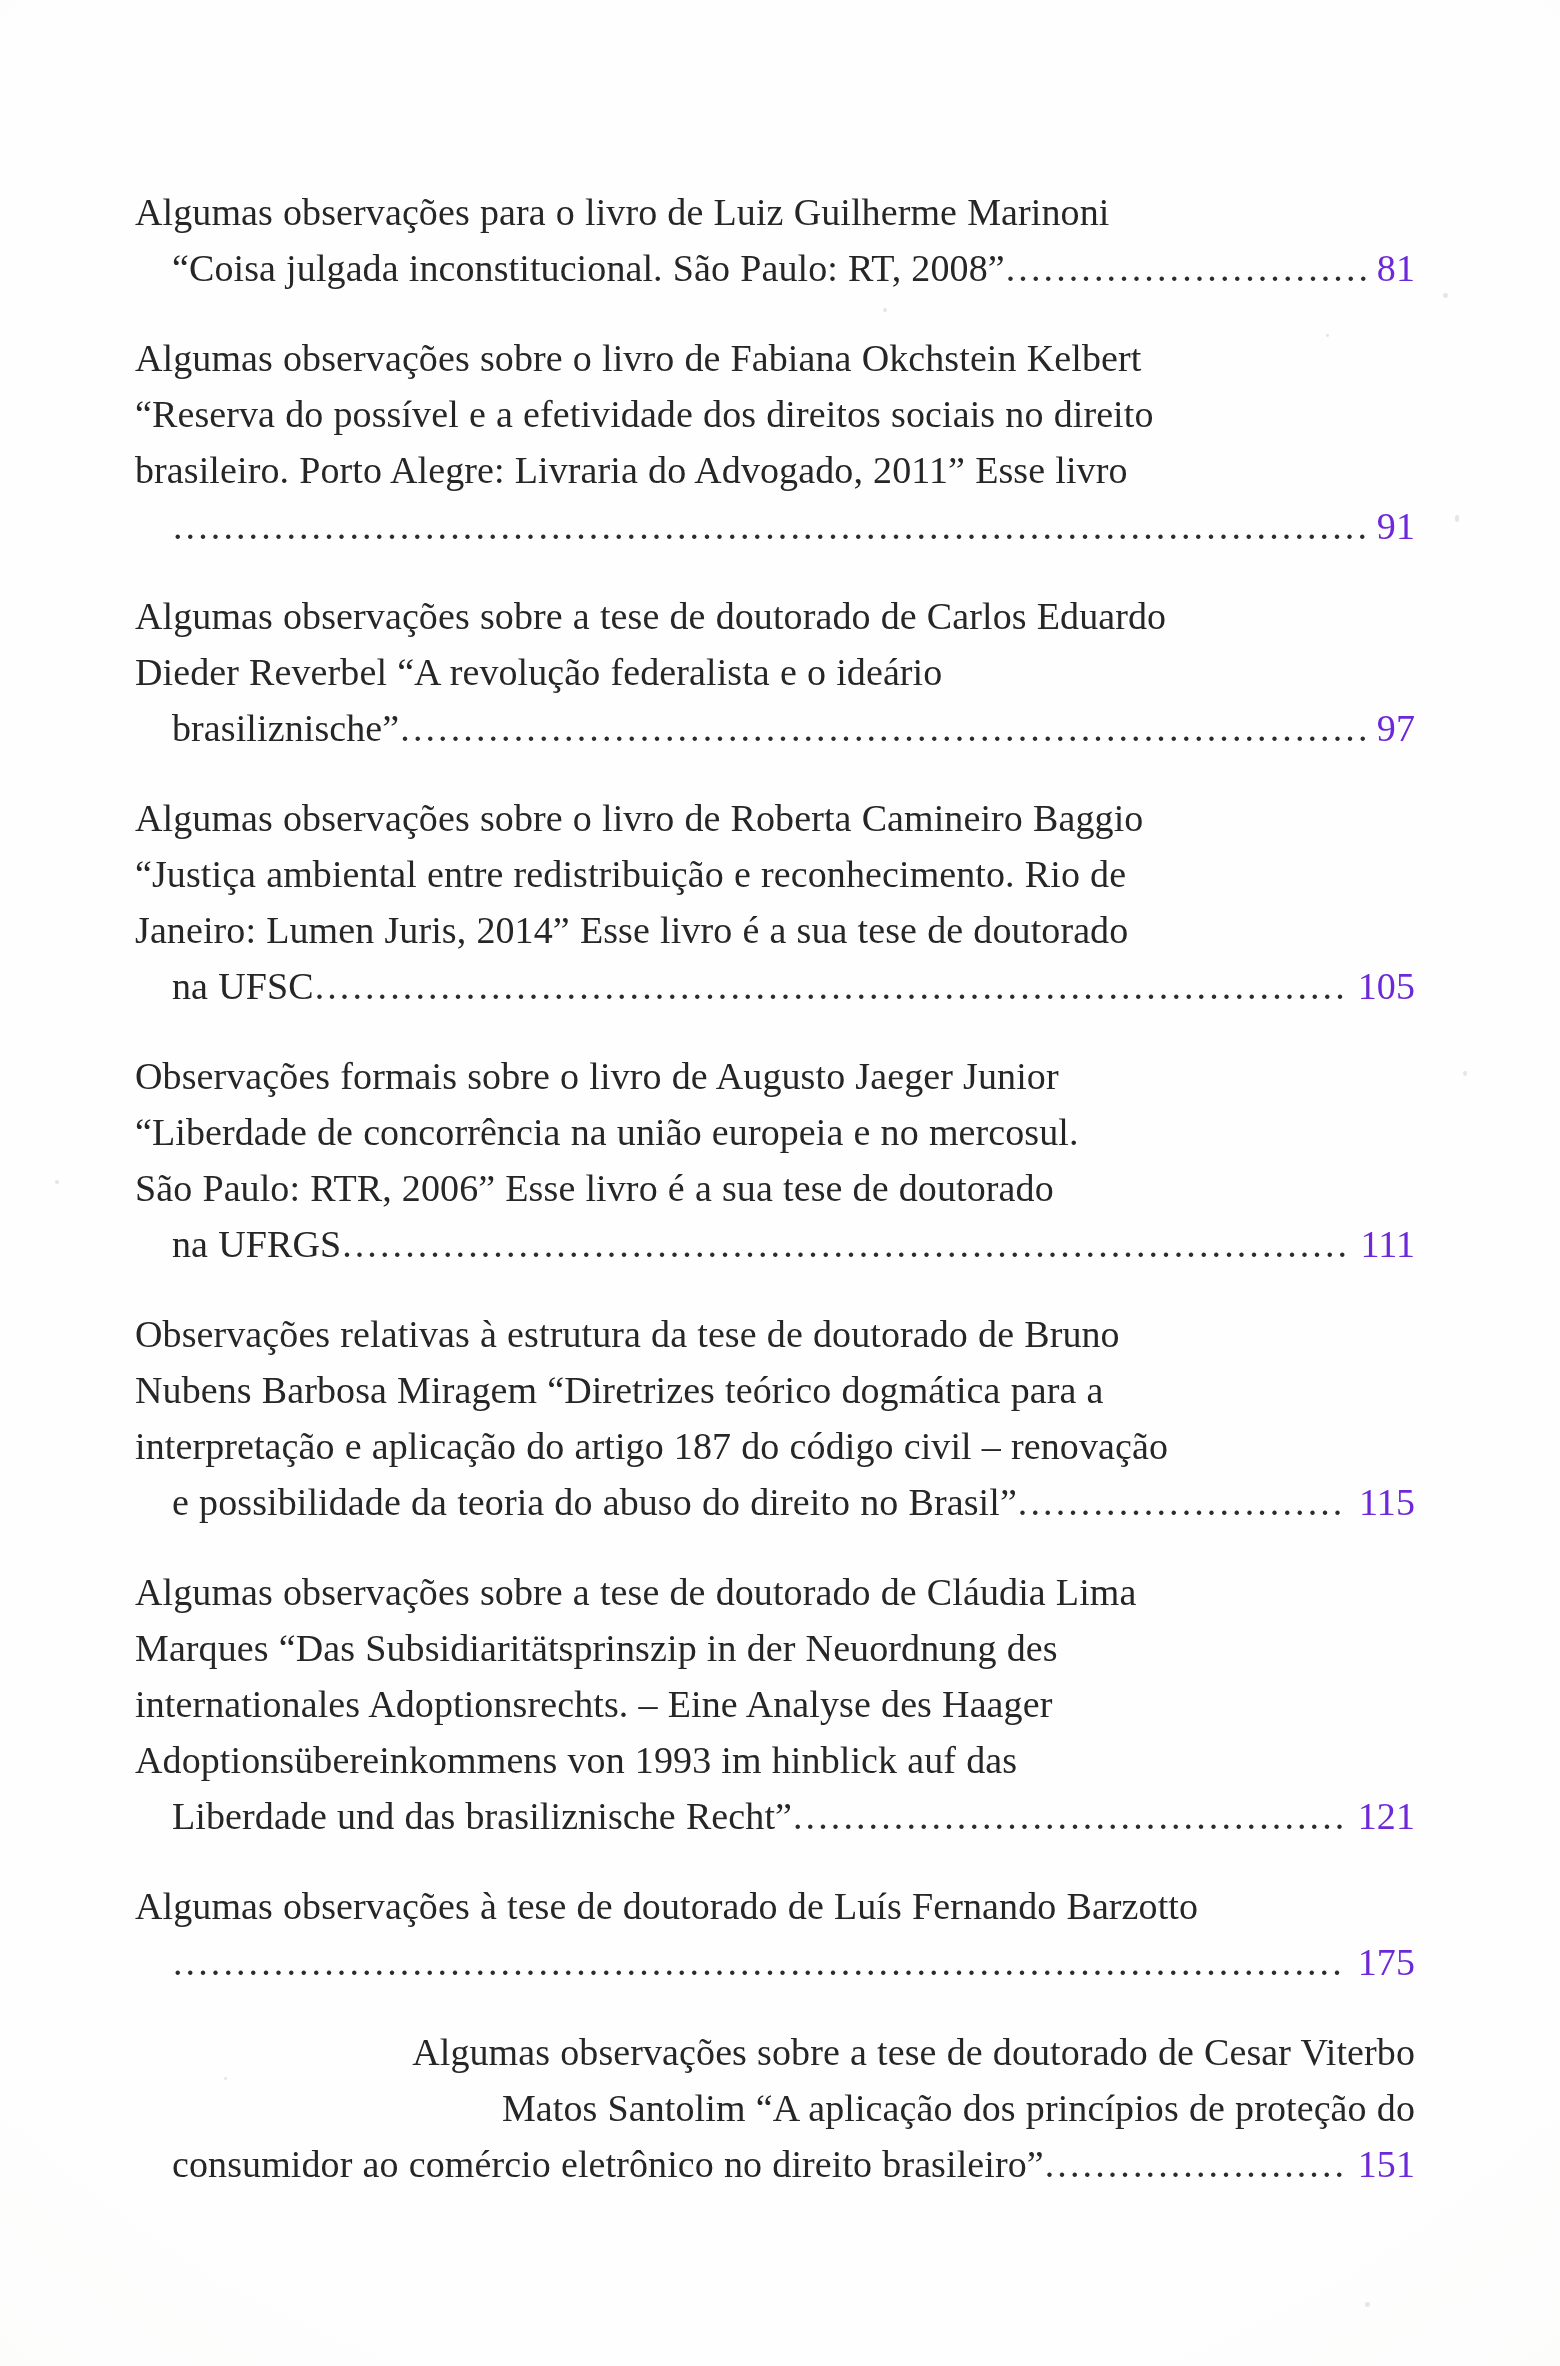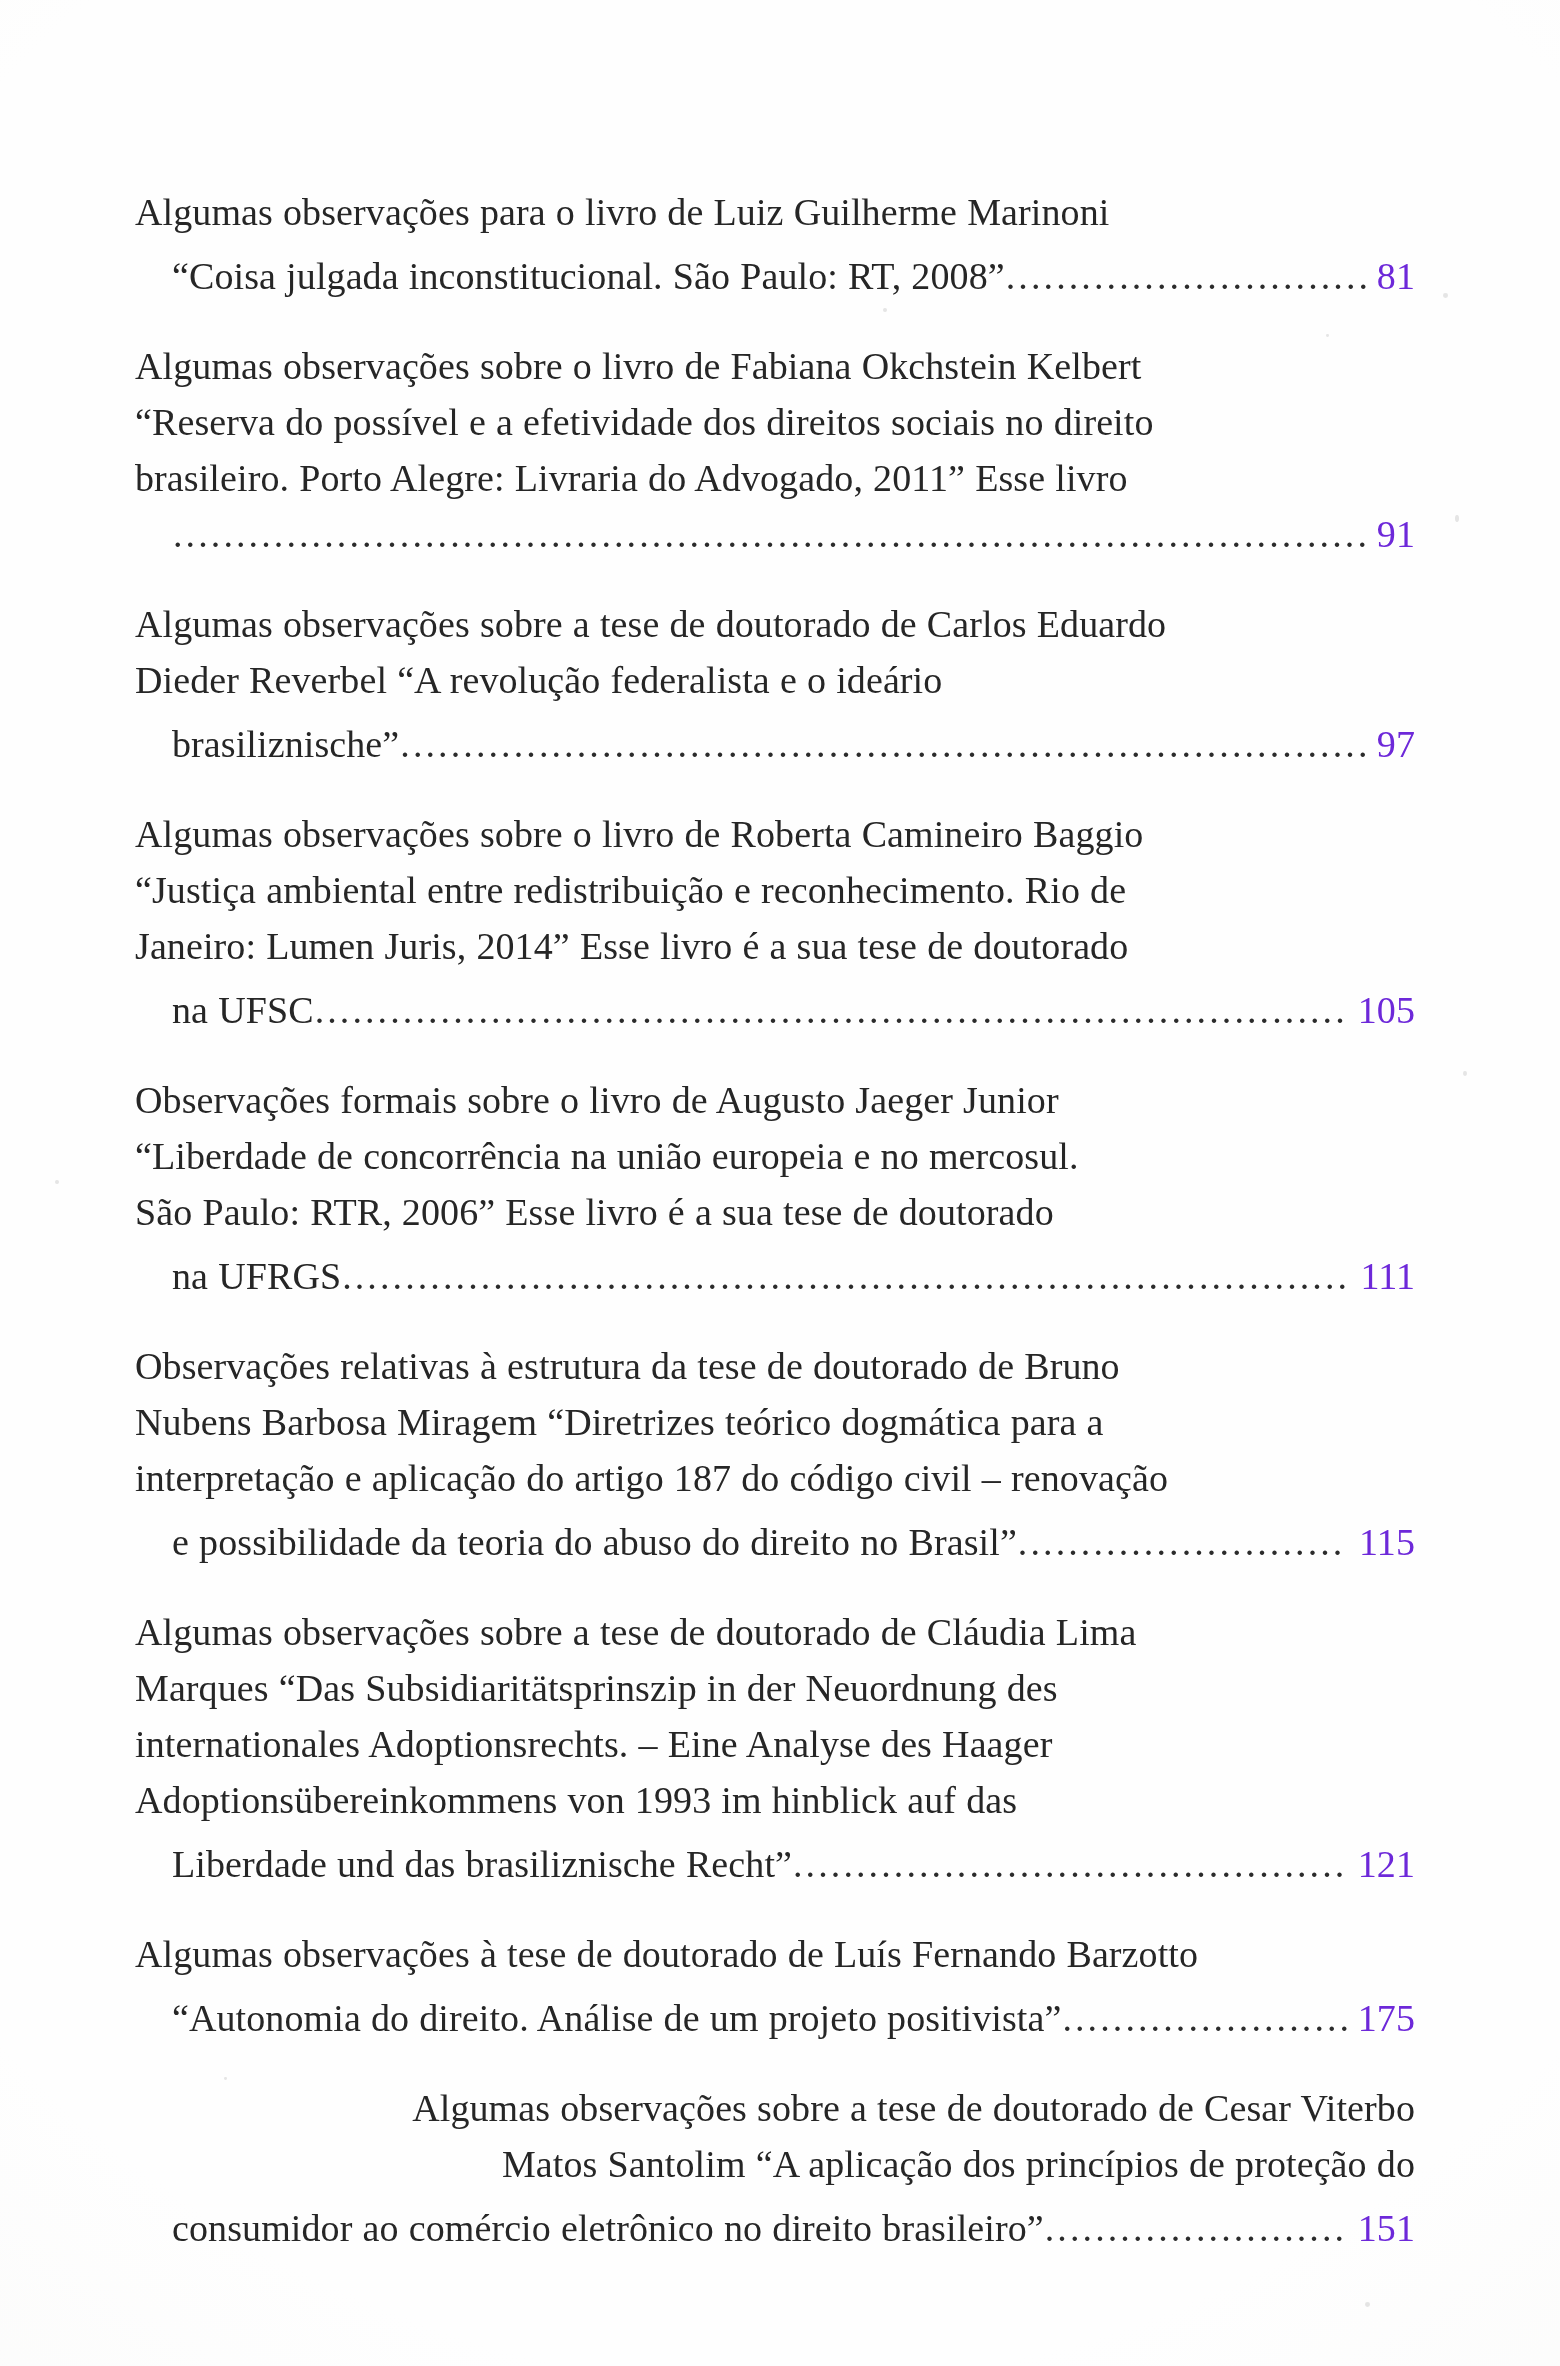--- a/index.html
+++ b/index.html
@@ -62,21 +62,20 @@
   }
   
   .toc-lastline {
     display: flex;
     align-items: baseline;
     white-space: nowrap;
     text-indent: 0;
   }
   .lastline-text {
     flex: 0 0 auto;
-    margin-top: 8px;
   }
   .leader {
     flex: 1 1 auto;
     overflow: hidden;
     white-space: nowrap;
     color: #2b2b2b;
     margin: 0 2px 0 1px;
     min-width: 29px;
   }
   .leader::after {
@@ -177,21 +176,20 @@
       <span class="toc-line">Adoptionsübereinkommens von 1993 im hinblick auf das</span>
       <span class="toc-lastline">
         <span class="lastline-text">Liberdade und das brasiliznische Recht”</span>
         <span class="leader"></span>
         <span class="page-num">121</span>
       </span>
     </div>
     <div class="toc-entry">
       <span class="toc-line">Algumas observações à tese de doutorado de Luís Fernando Barzotto</span>
       <span class="toc-lastline">
-        <span class="lastline-text">“Autonomia do direito. Análise de um projeto positivista”</span>
         <span class="leader"></span>
         <span class="page-num">175</span>
       </span>
     </div>
     <div class="toc-entry">
       <span class="toc-line">Algumas observações sobre a tese de doutorado de Cesar Viterbo</span>
       <span class="toc-line">Matos Santolim “A aplicação dos princípios de proteção do</span>
       <span class="toc-lastline">
         <span class="lastline-text">consumidor ao comércio eletrônico no direito brasileiro”</span>
         <span class="leader"></span>

